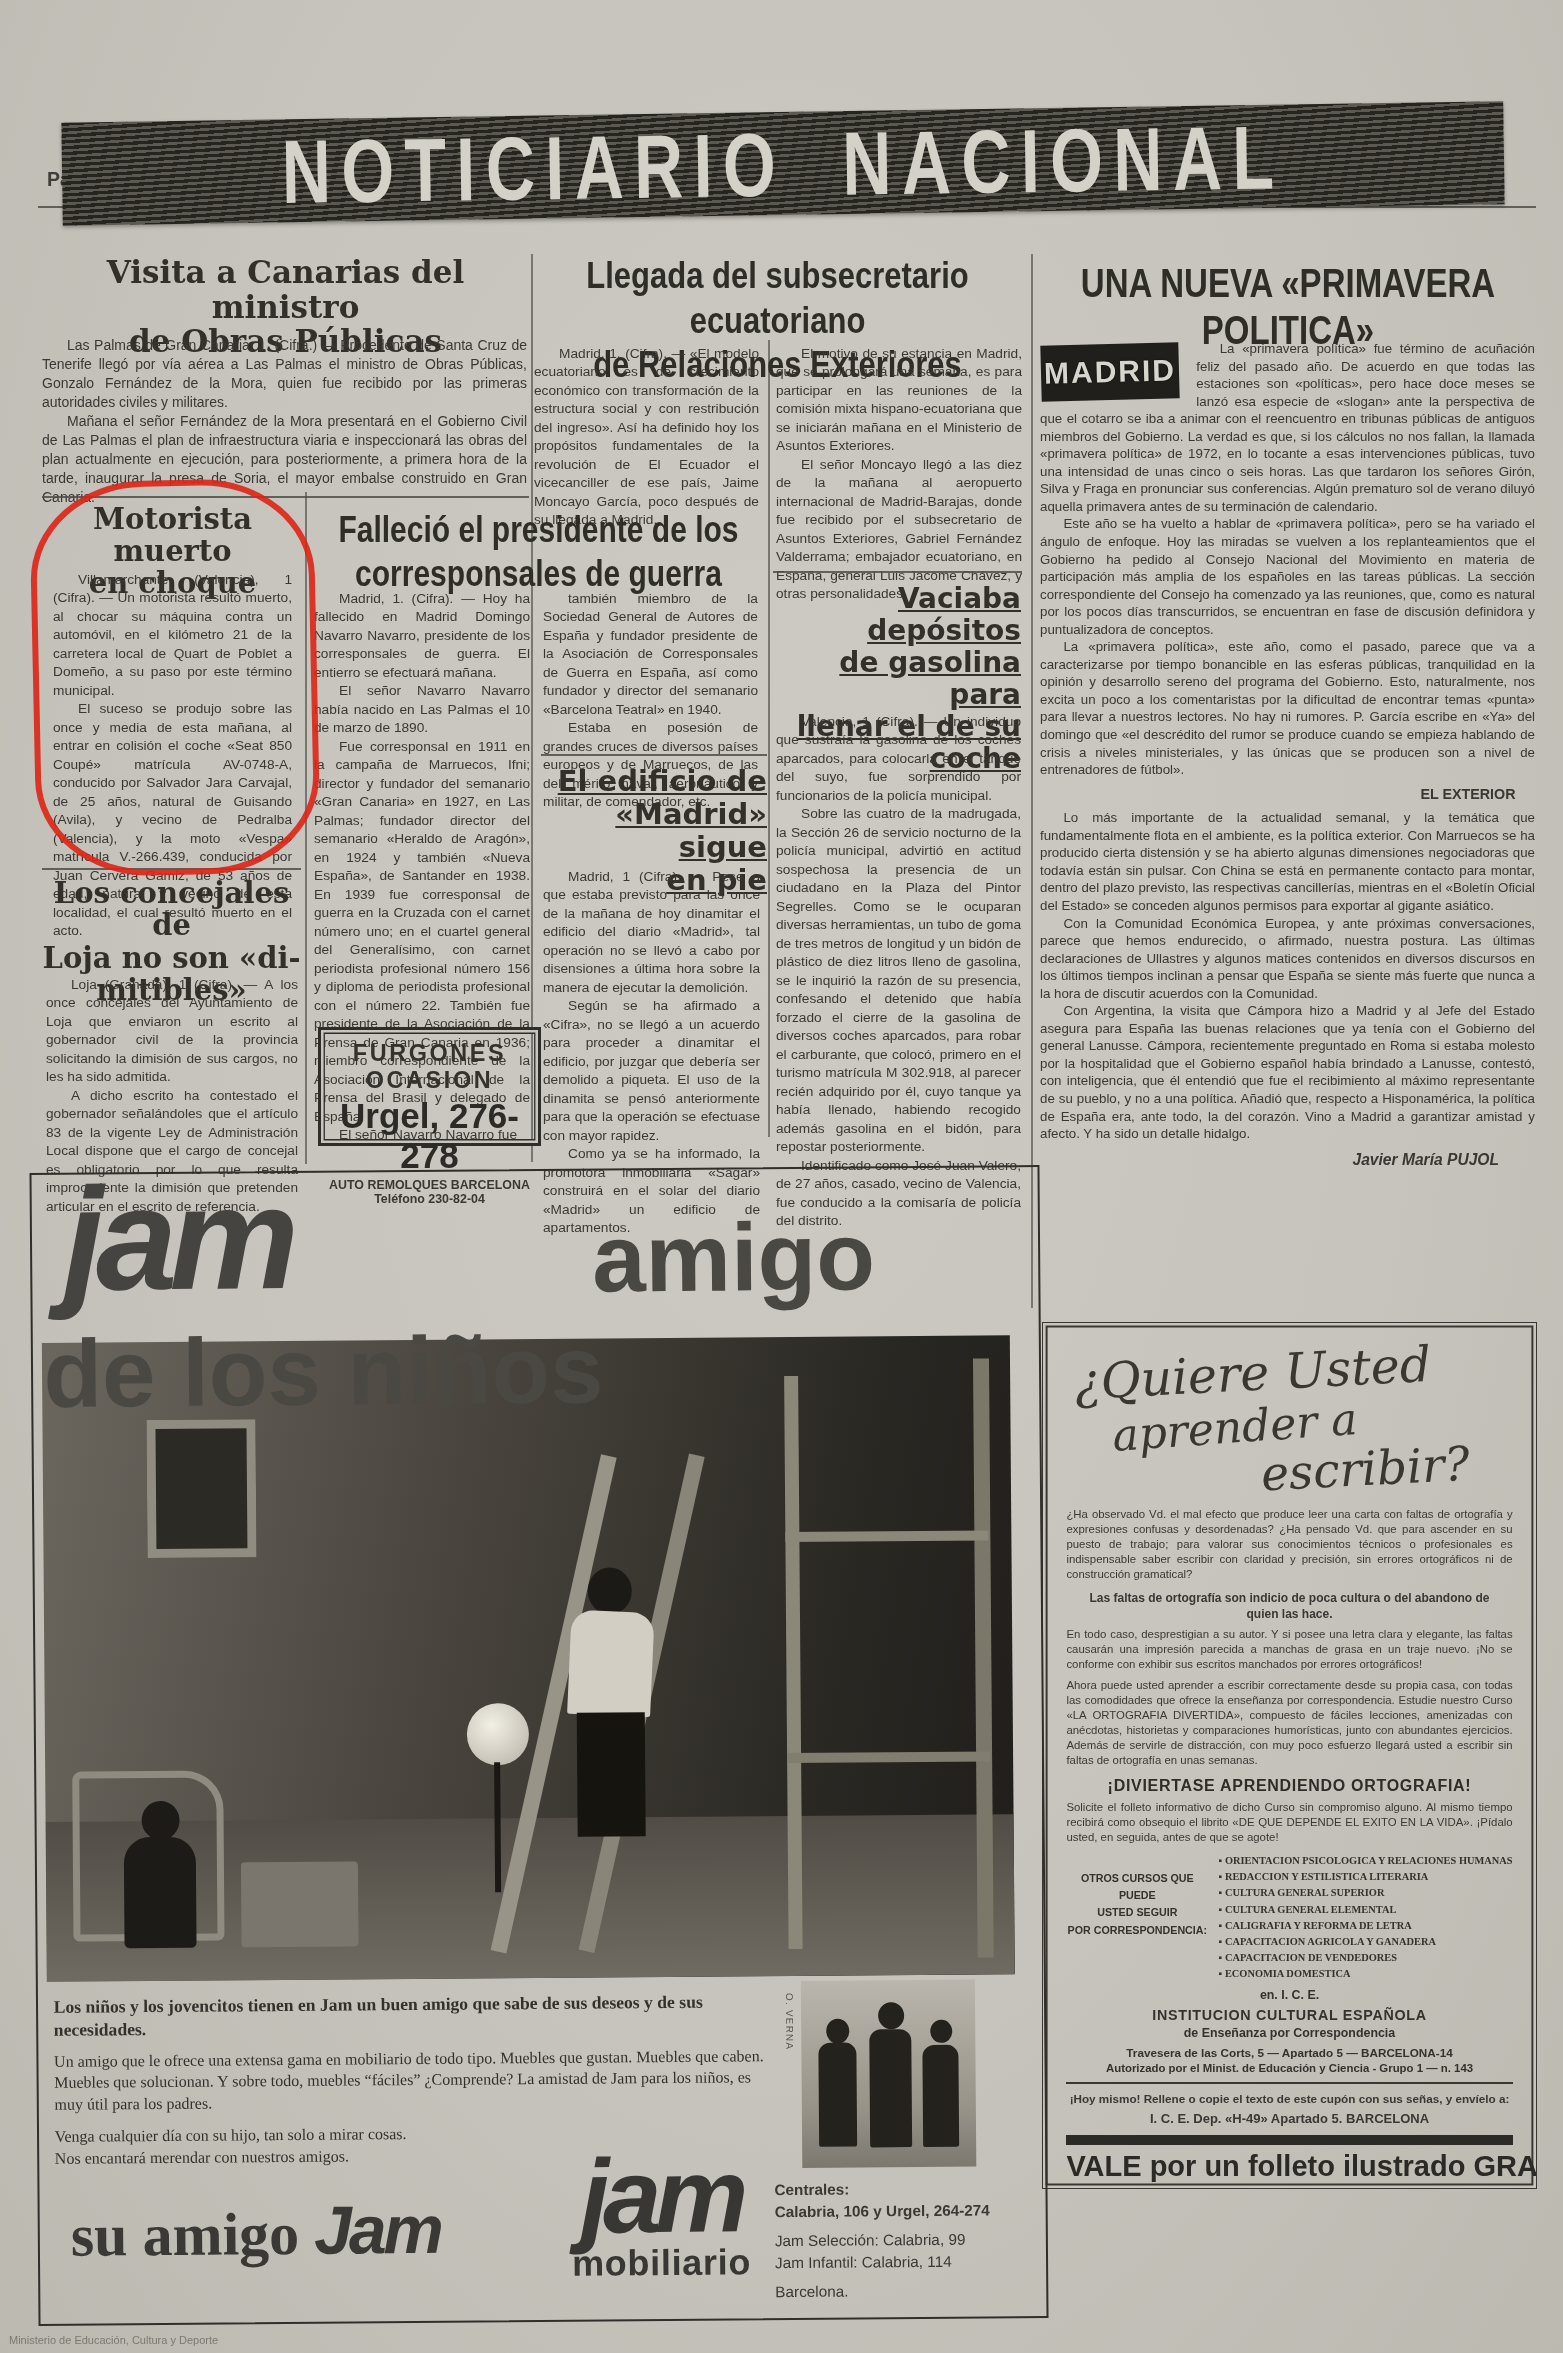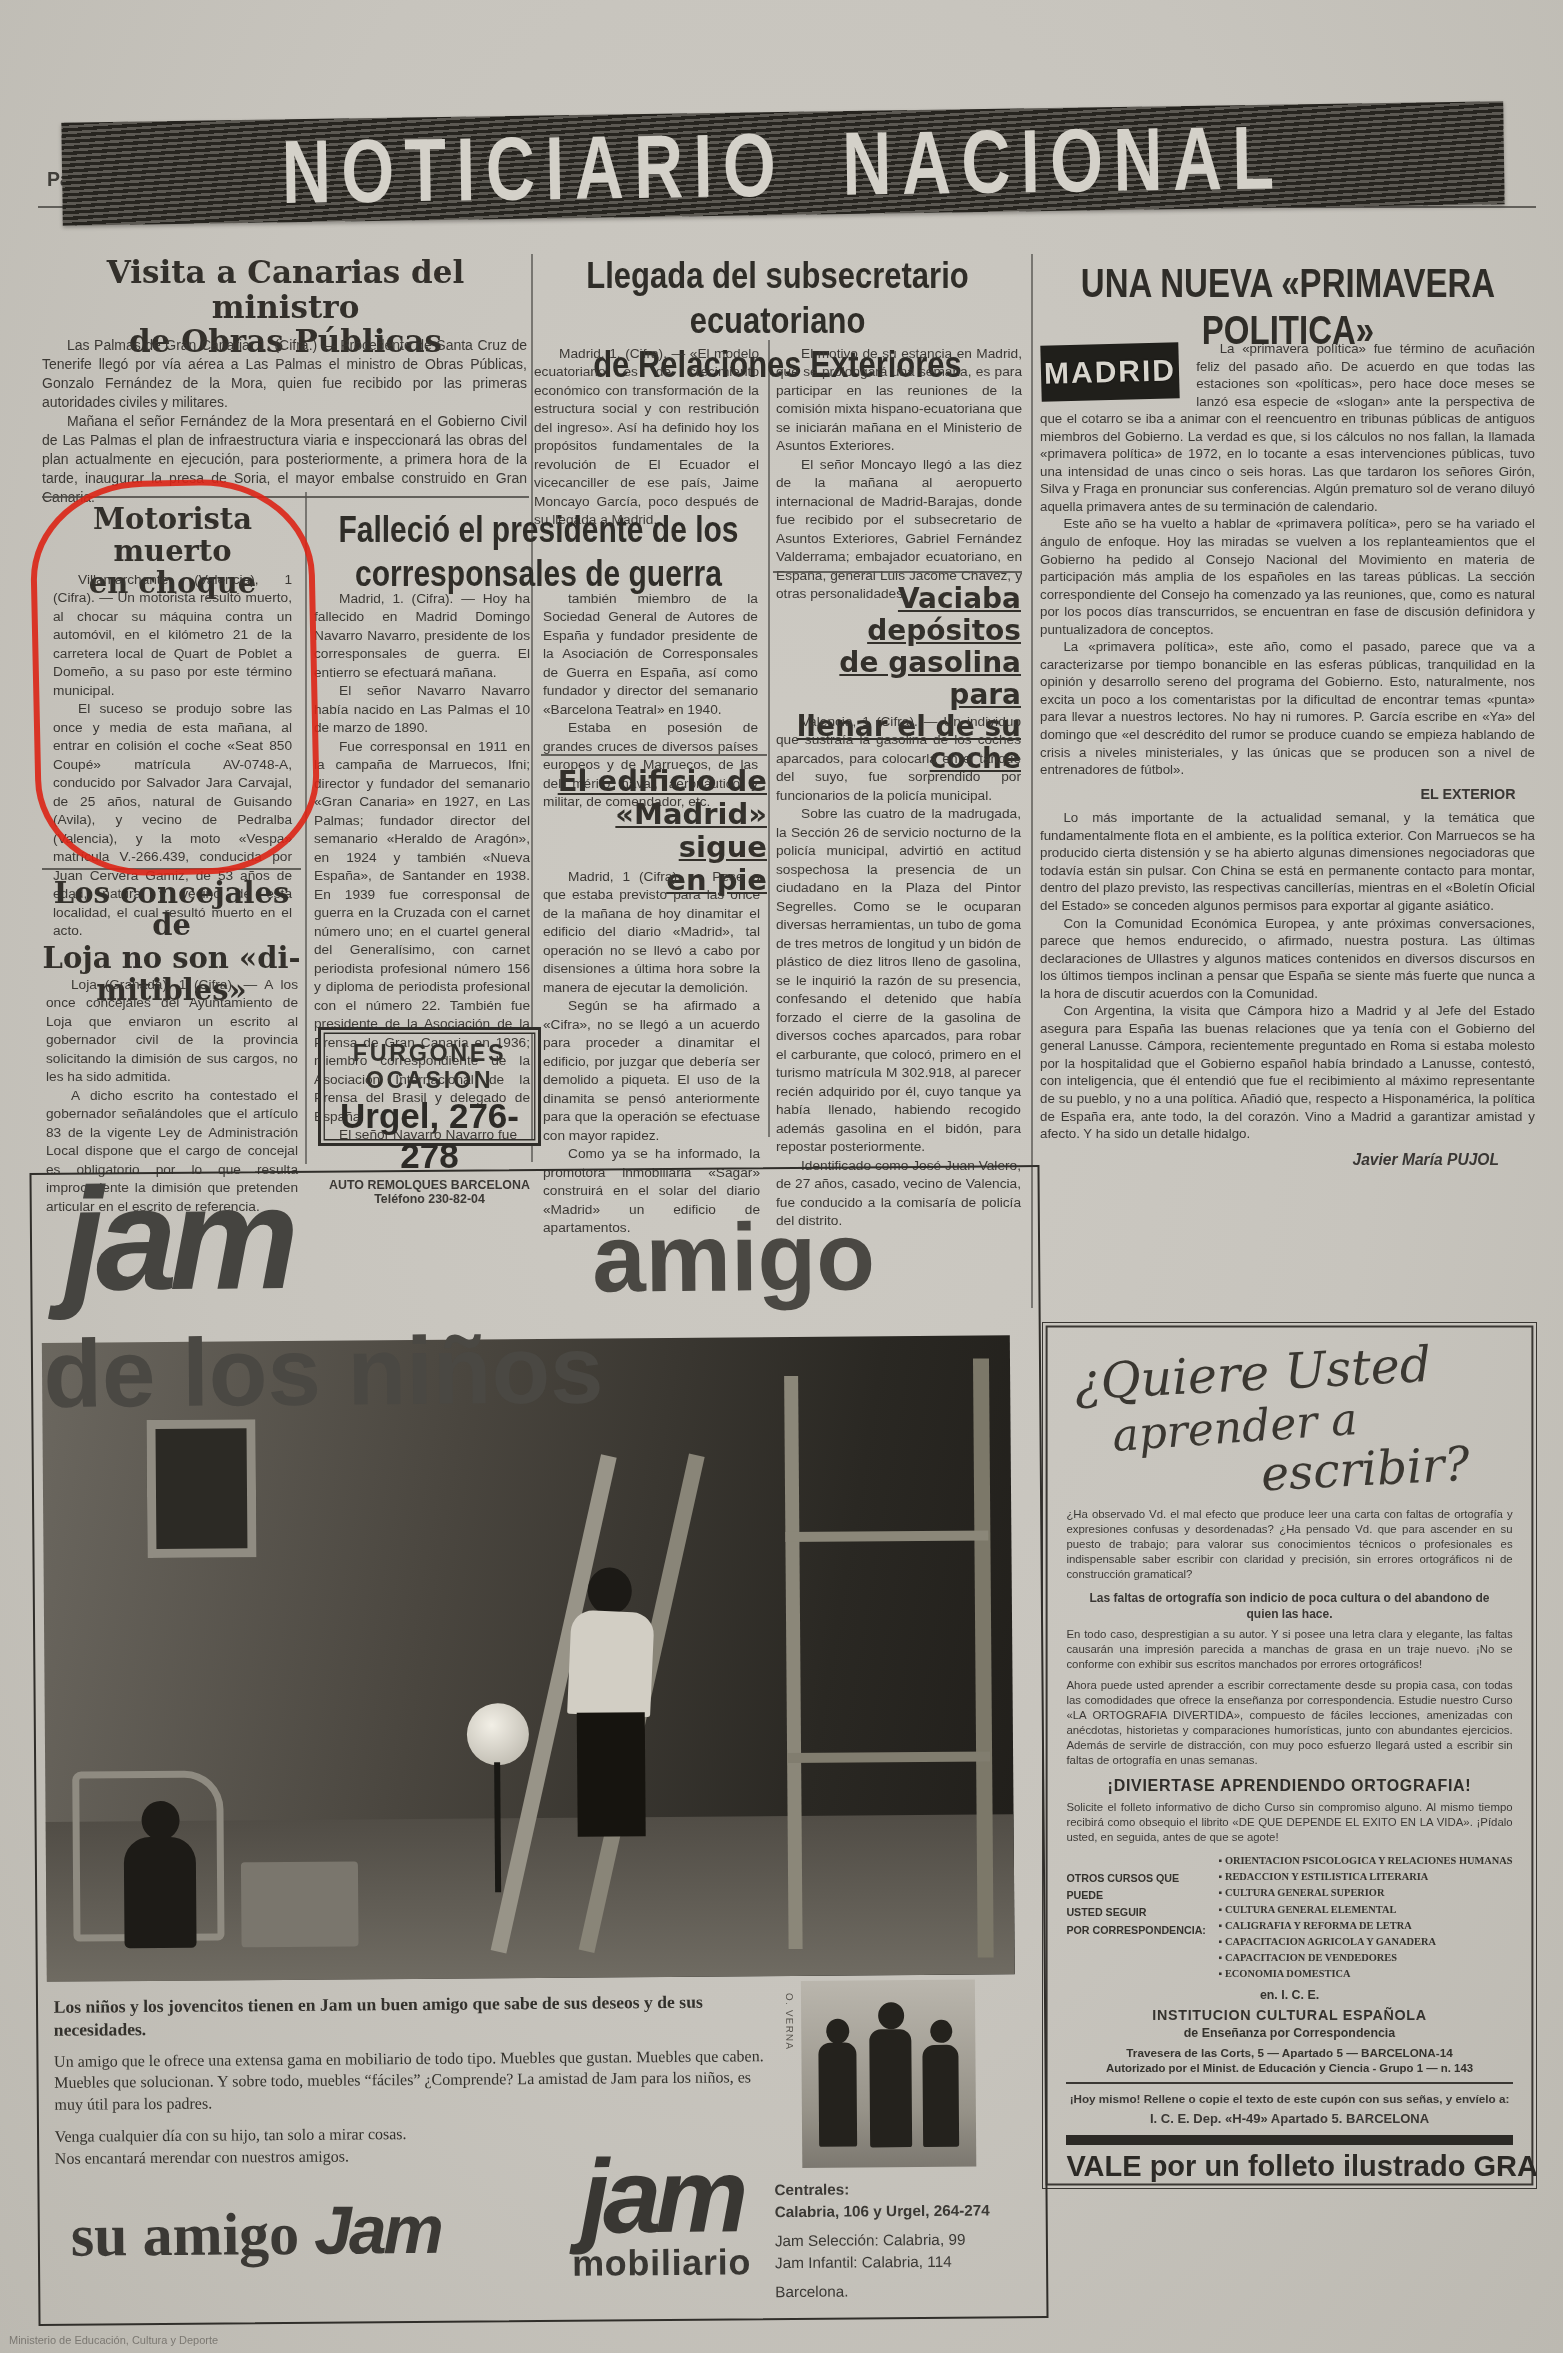--- a/index.html
+++ b/index.html
@@ -82,21 +82,21 @@
     box-shadow:inset 0 0 0 2.6px #c8c5be, inset 0 0 0 4.6px #3a3733;
     box-sizing:border-box;padding:19.5px 23.4px;overflow:hidden;}
   .esc-h{font-family:"DejaVu Serif",serif;font-style:italic;color:#3a3731;}
   .esc-h1{font-size:49px;transform:rotate(-3deg);margin-left:7.8px;}
   .esc-h2{font-size:44px;transform:rotate(-4deg);margin-left:46px;margin-top:-3.9px;}
   .esc-h3{font-size:47px;transform:rotate(-3deg);margin-left:195px;margin-top:-6.5px;margin-bottom:11.7px;}
   .esc-p{font-size:11.4px;line-height:1.32;text-align:justify;color:#3b3835;margin:5.2px 0 0;}
   .esc-center{font-weight:bold;font-size:12px;text-align:center;margin:7.8px 19.5px 3.9px;line-height:1.35;}
   .esc-slogan{font-weight:900;font-size:16px;text-align:center;letter-spacing:0.7px;margin:9px 0 3.9px;color:#2f2d29;}
   .esc-courses{display:flex;gap:10.4px;margin:7.8px 0 3.9px;}
-  .esc-cl{width:142px;font-weight:900;font-size:10.7px;line-height:1.6;text-align:left;padding-top:17px;color:#34322d;}
+  .esc-cl{width:142px;font-weight:900;font-size:10.7px;line-height:1.6;text-align:center;padding-top:17px;color:#34322d;}
   .esc-list{flex:1;font-family:Liberation Serif, serif;}
   .esc-list div{font-weight:bold;font-size:10.4px;line-height:1.55;white-space:nowrap;overflow:hidden;color:#34322d;}
   .esc-list div::before{content:"▪ ";}
   .esc-org{text-align:center;line-height:1.4;margin-top:5.2px;color:#34322d;}
   .esc-org .o1{font-weight:900;font-size:12.4px;}
   .esc-org .o2{font-weight:900;font-size:14.3px;letter-spacing:0.7px;}
   .esc-org .o3{font-weight:bold;font-size:12.4px;}
   .esc-org .o4{font-weight:bold;font-size:11.7px;margin-top:2.6px;}
   .esc-org .o5{font-weight:bold;font-size:11.4px;border-bottom:2px solid #3a3733;padding-bottom:5.2px;}
   .esc-note{text-align:center;font-weight:bold;font-size:11.7px;line-height:1.4;margin-top:6.5px;}

